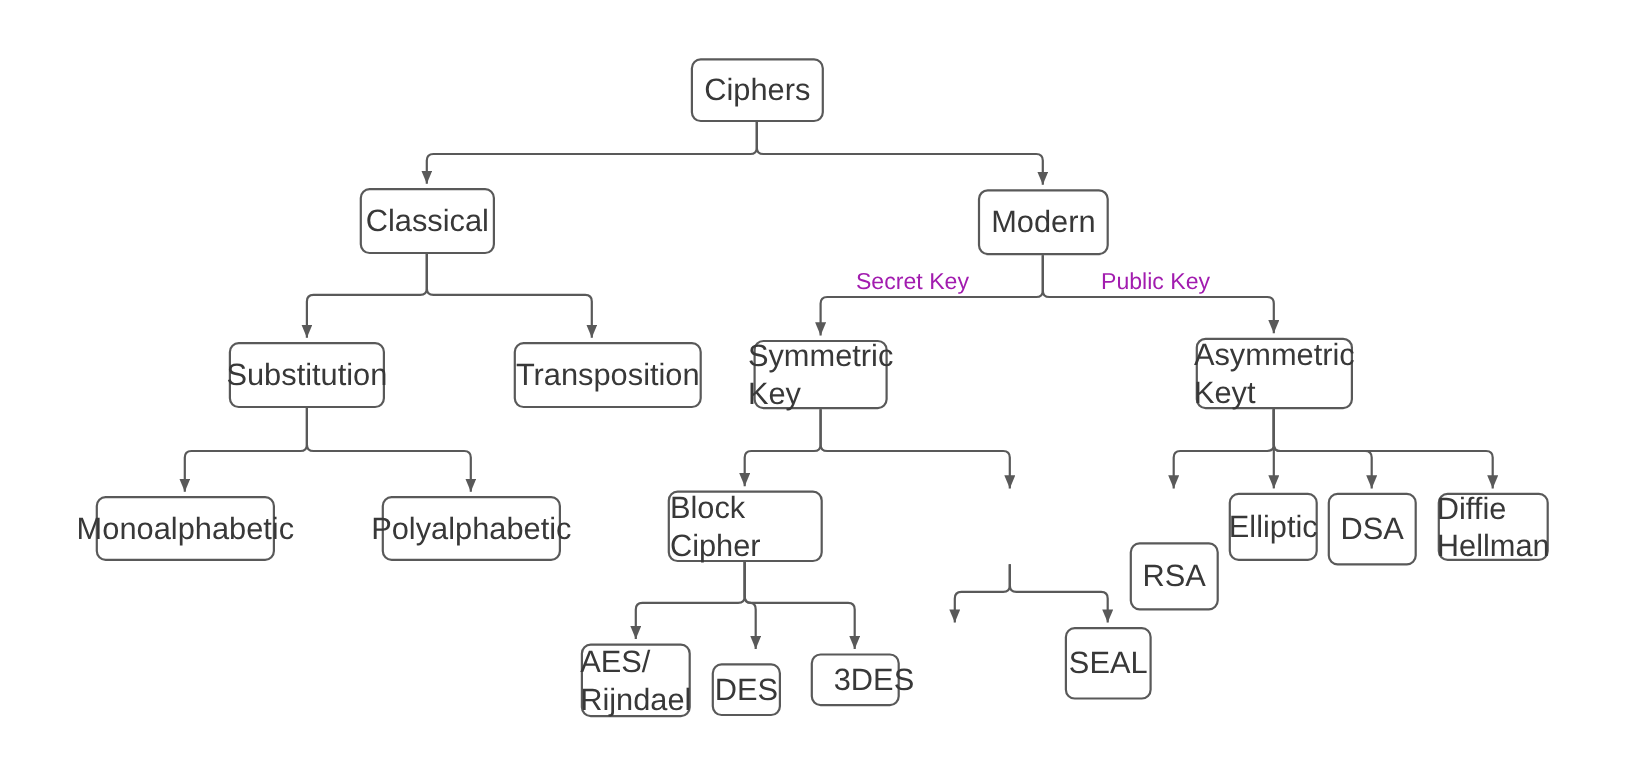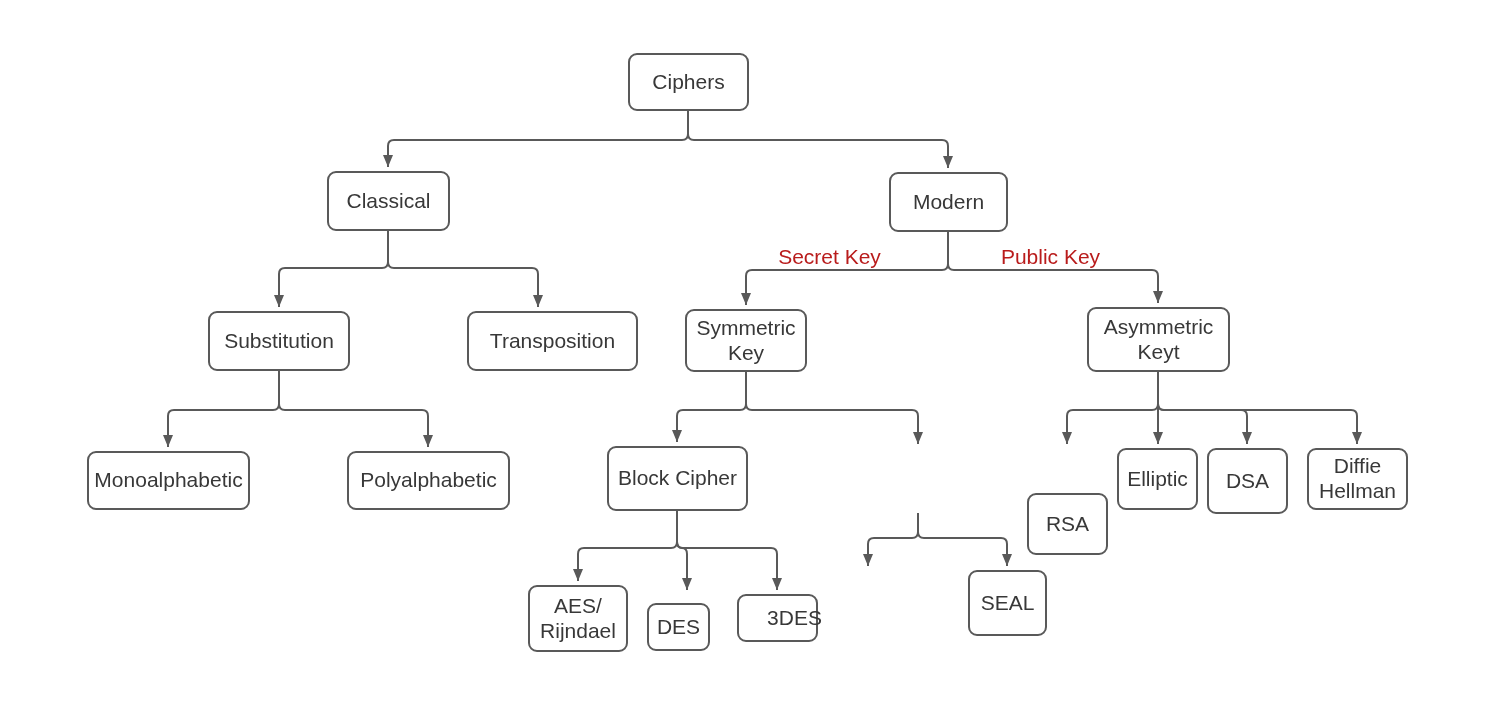--- a/index.html
+++ b/index.html
@@ -29,31 +29,30 @@
   }
   .node {
     position: absolute;
     box-sizing: border-box;
     background: #ffffff;
     border: 2px solid #595959;
     border-radius: 9px;
     display: flex;
     align-items: center;
     justify-content: center;
-    text-align: center;
-    font-size: 21px;
+    font-size: 28px;
     line-height: 1.18;
     color: #383838;
     white-space: pre-line;
   }
   .edge-label {
     position: absolute;
     font-size: 21px;
     line-height: 1.1;
-    color: #b91c1c;
+    color: #a21caf;
     text-align: center;
   }
   
   .n-ciphers        { left: 628px; top:  53px; width: 121px; height: 58px; }
   .n-classical      { left: 327px; top: 171px; width: 123px; height: 60px; }
   .n-modern         { left: 889px; top: 172px; width: 119px; height: 60px; }
   .n-substitution   { left: 208px; top: 311px; width: 142px; height: 60px; }
   .n-transposition  { left: 467px; top: 311px; width: 171px; height: 60px; }
   .n-symmetric      { left: 685px; top: 309px; width: 122px; height: 63px; }
   .n-asymmetric     { left: 1087px; top: 307px; width: 143px; height: 65px; }

